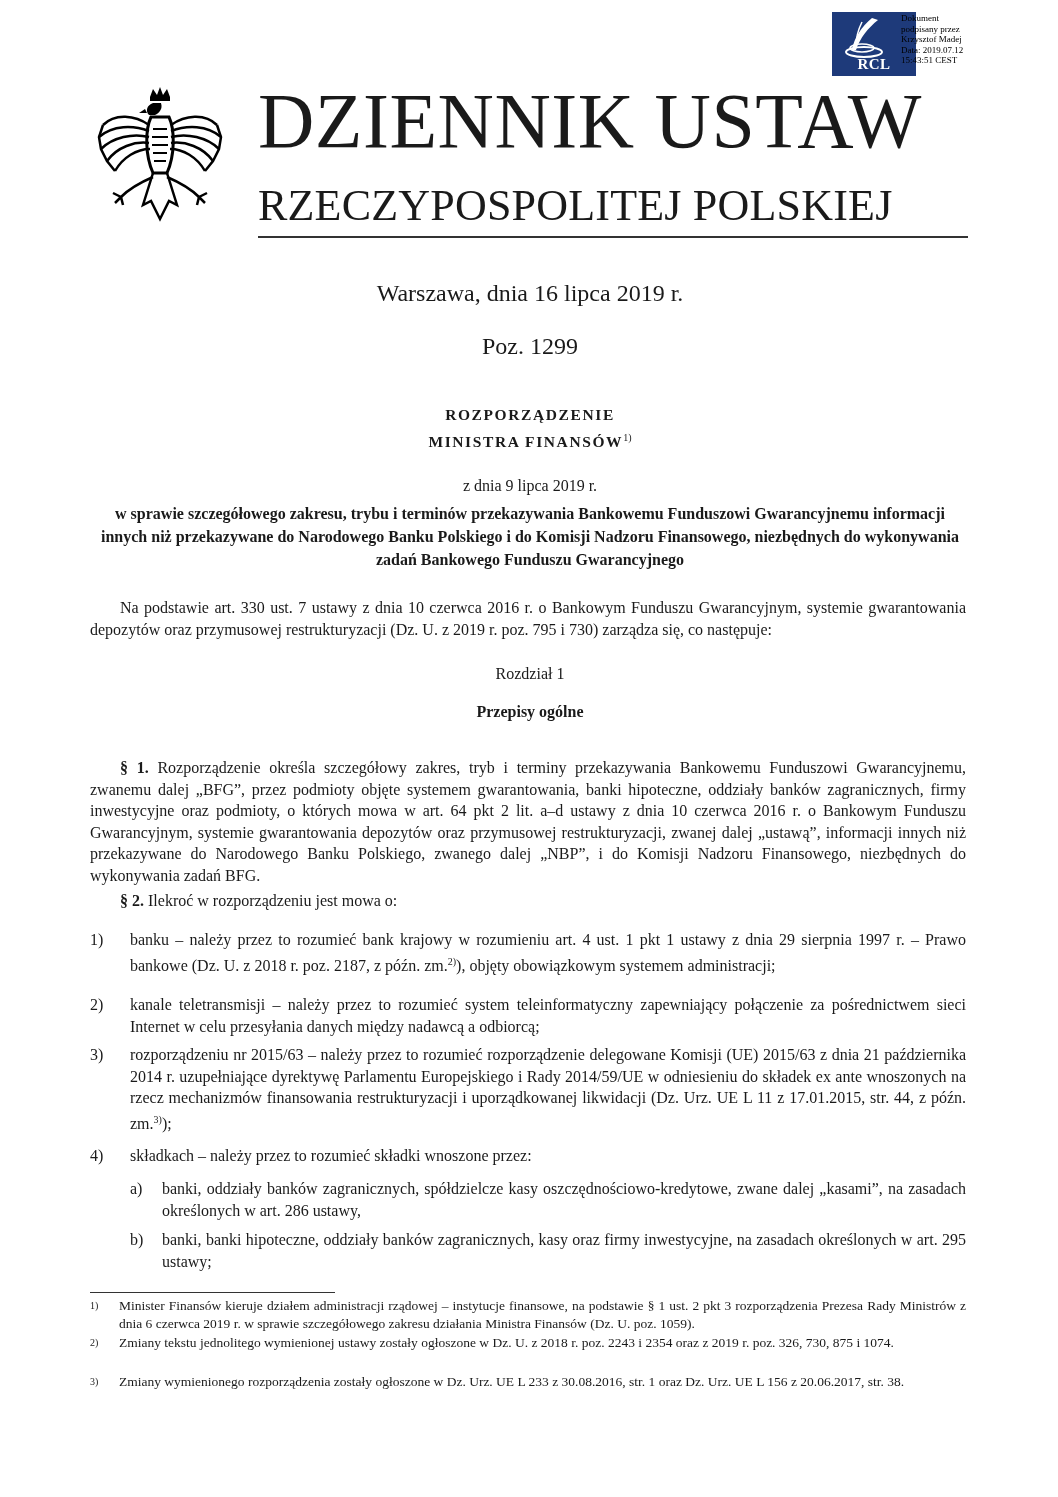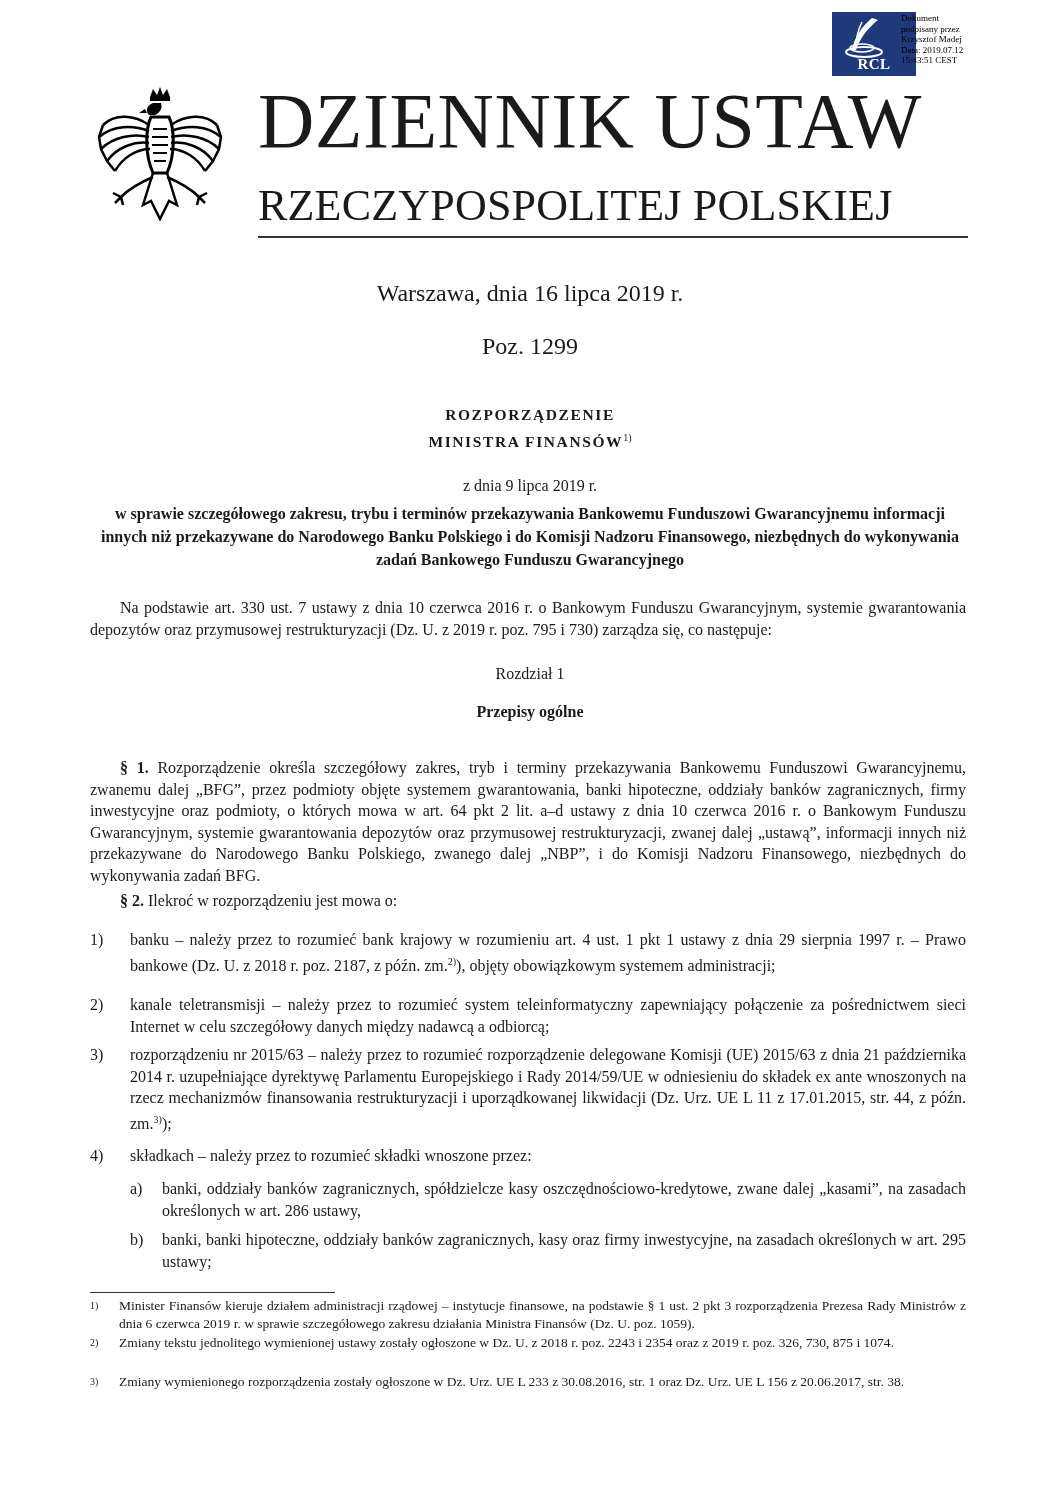--- a/index.html
+++ b/index.html
@@ -138,21 +138,21 @@
 
 <div class="abs para indent p1"><b>§ 1.</b> <span>Rozporządzenie określa szczegółowy zakres, tryb i terminy przekazywania Bankowemu Funduszowi Gwarancyjnemu, zwanemu dalej „BFG”, przez podmioty objęte systemem gwarantowania, banki hipoteczne, oddziały banków zagranicznych, firmy inwestycyjne oraz podmioty, o których mowa w art. 64 pkt 2 lit. a–d ustawy z dnia 10 czerwca 2016 r. o Bankowym Funduszu Gwarancyjnym, systemie gwarantowania depozytów oraz przymusowej restrukturyzacji, zwanej dalej „ustawą”, informacji innych niż przekazywane do Narodowego Banku Polskiego, zwanego dalej „NBP”, i do Komisji Nadzoru Finansowego, niezbędnych do wykonywania zadań BFG.</span></div>
 <div class="abs para indent p2"><b>§ 2.</b> <span>Ilekroć w rozporządzeniu jest mowa o:</span></div>
 
 <div class="abs item item1">
   <span class="num">1)</span>
   <div class="txt"><span>banku – należy przez to rozumieć bank krajowy w rozumieniu art. 4 ust. 1 pkt 1 ustawy z dnia 29 sierpnia 1997 r. – Prawo bankowe (Dz. U. z 2018 r. poz. 2187, z późn. zm.</span><sup>2)</sup><span>), objęty obowiązkowym systemem administracji;</span></div>
 </div>
 <div class="abs item item2">
   <span class="num">2)</span>
-  <div class="txt">kanale teletransmisji – należy przez to rozumieć system teleinformatyczny zapewniający połączenie za pośrednictwem sieci Internet w celu szczegółowy danych między nadawcą a odbiorcą;</div>
+  <div class="txt">kanale teletransmisji – należy przez to rozumieć system teleinformatyczny zapewniający połączenie za pośrednictwem sieci Internet w celu przesyłania danych między nadawcą a odbiorcą;</div>
 </div>
 <div class="abs item item3">
   <span class="num">3)</span>
   <div class="txt"><span>rozporządzeniu nr 2015/63 – należy przez to rozumieć rozporządzenie delegowane Komisji (UE) 2015/63 z dnia 21 października 2014 r. uzupełniające dyrektywę Parlamentu Europejskiego i Rady 2014/59/UE w odniesieniu do składek ex ante wnoszonych na rzecz mechanizmów finansowania restrukturyzacji i uporządkowanej likwidacji (Dz. Urz. UE L 11 z 17.01.2015, str. 44, z późn. zm.</span><sup>3)</sup><span>);</span></div>
 </div>
 <div class="abs item item4">
   <span class="num">4)</span>
   <div class="txt">składkach – należy przez to rozumieć składki wnoszone przez:</div>
 </div>
 

